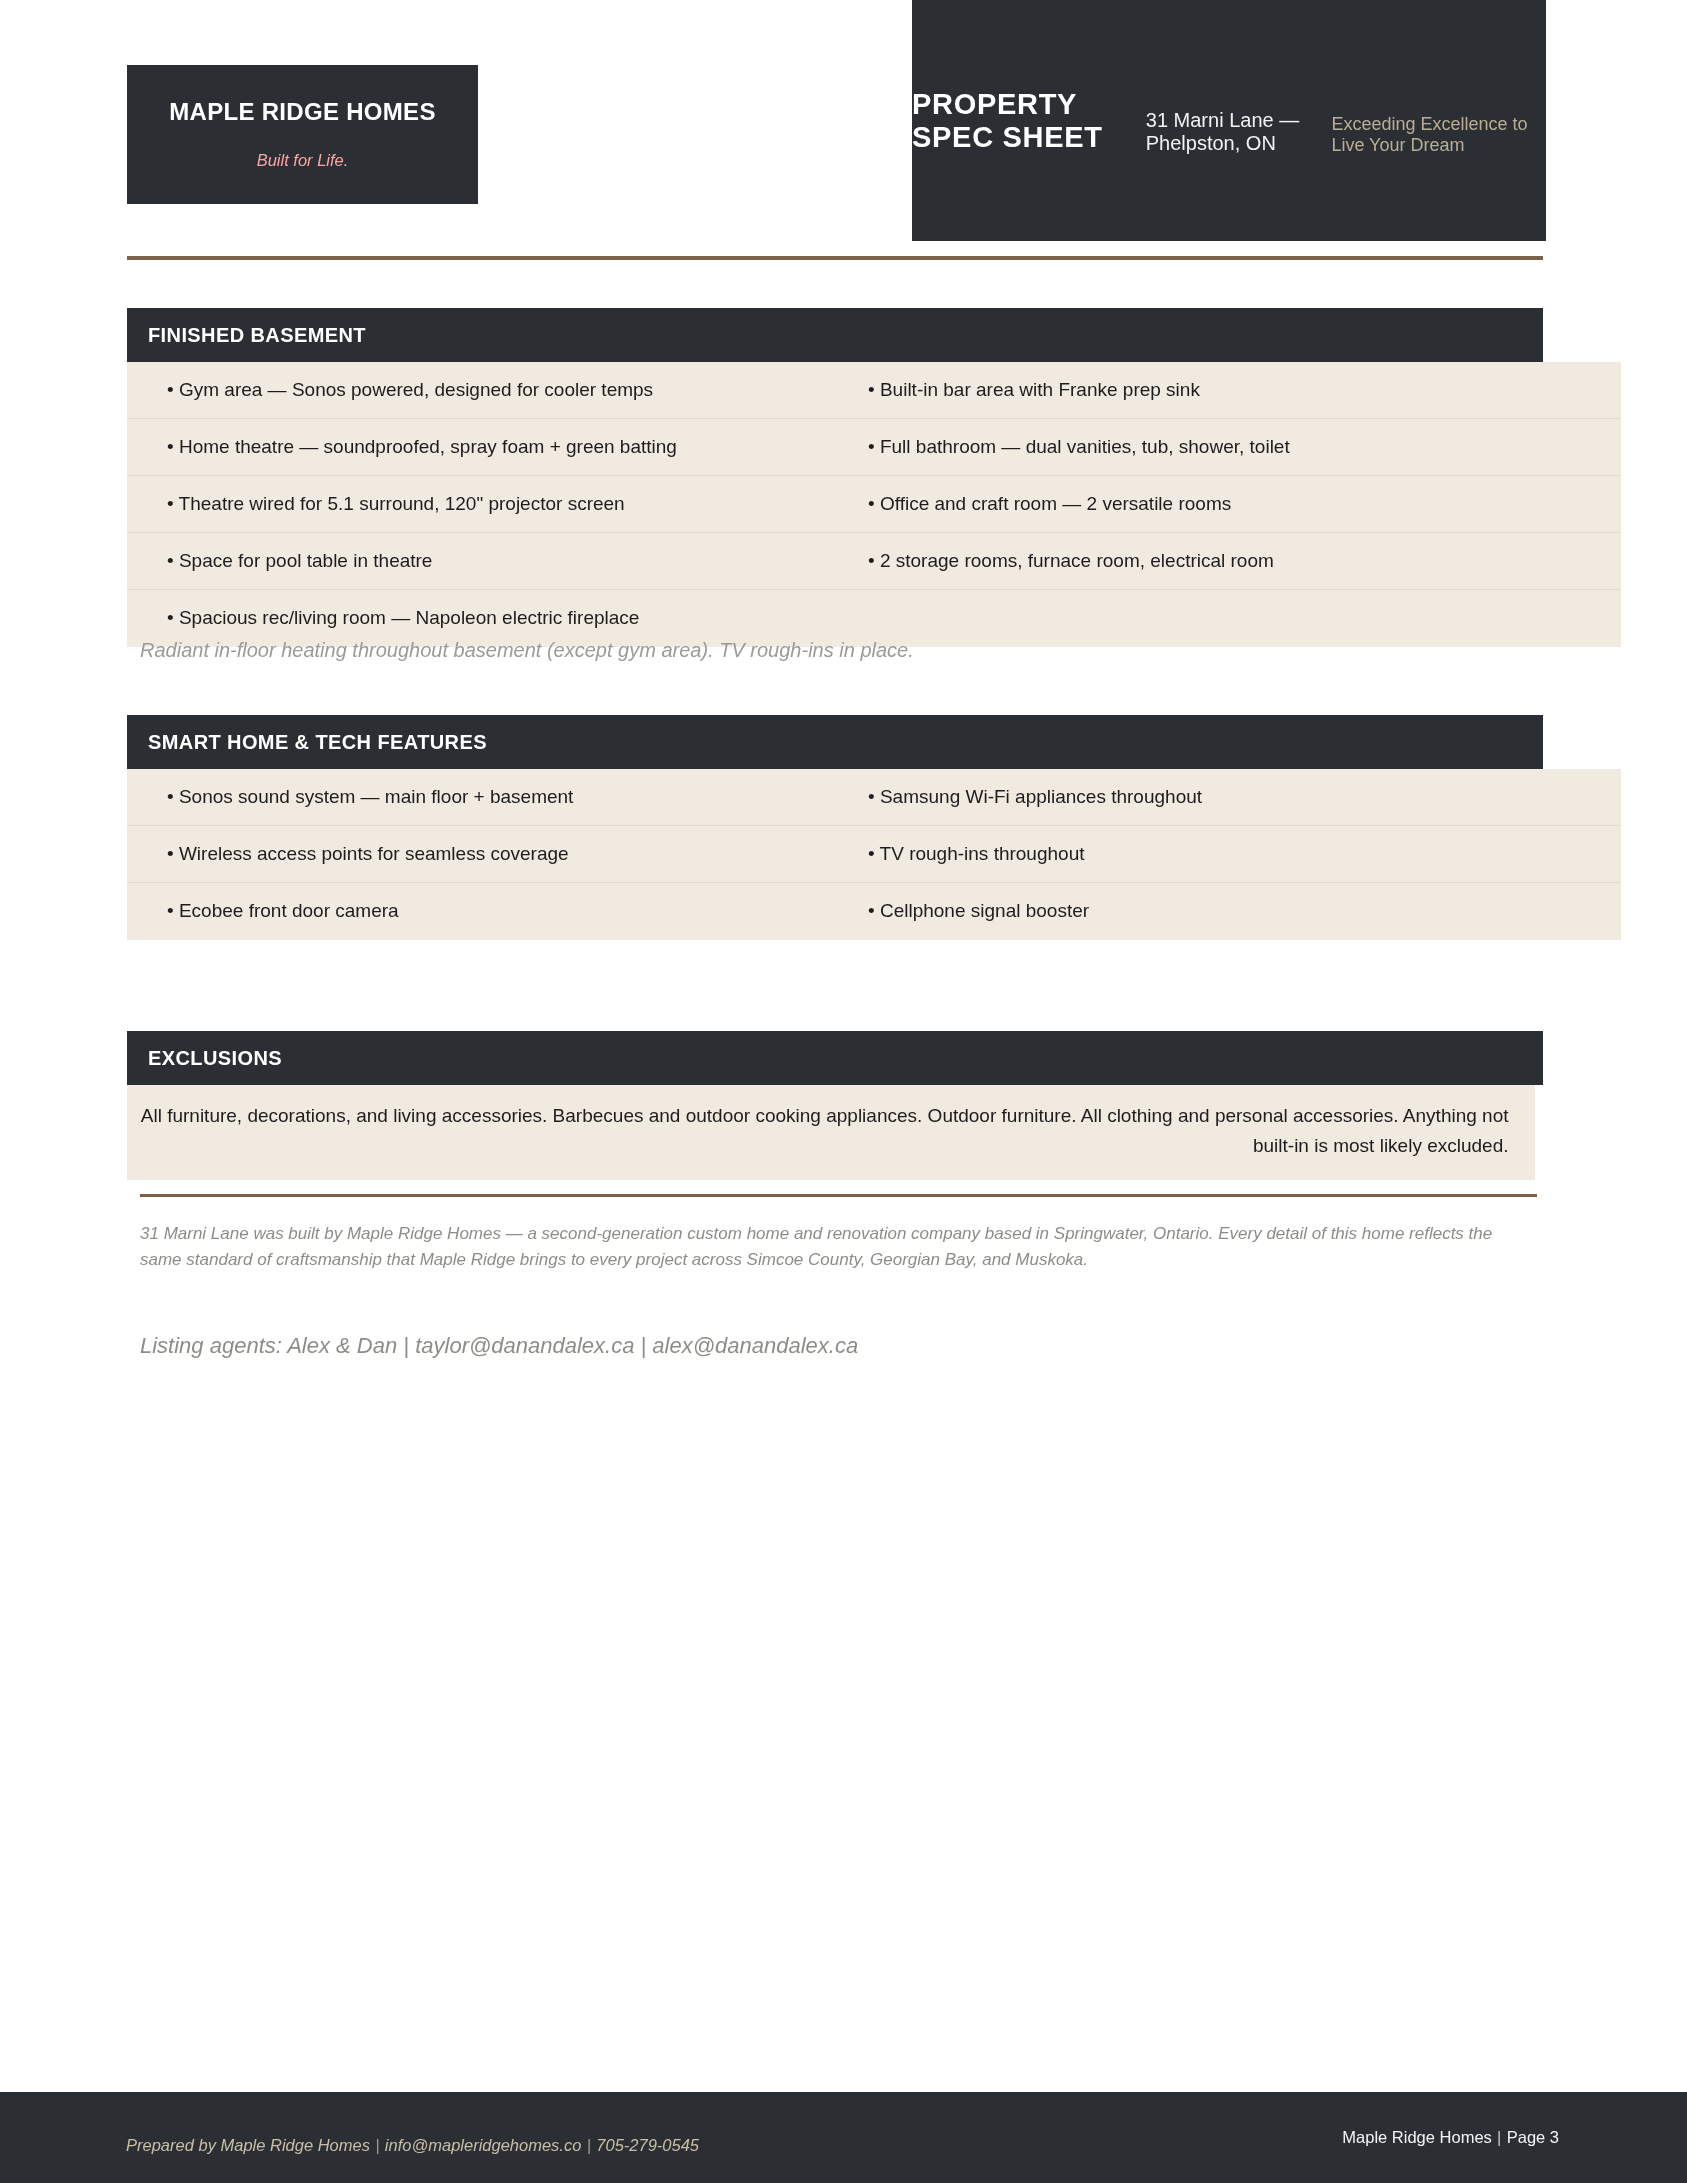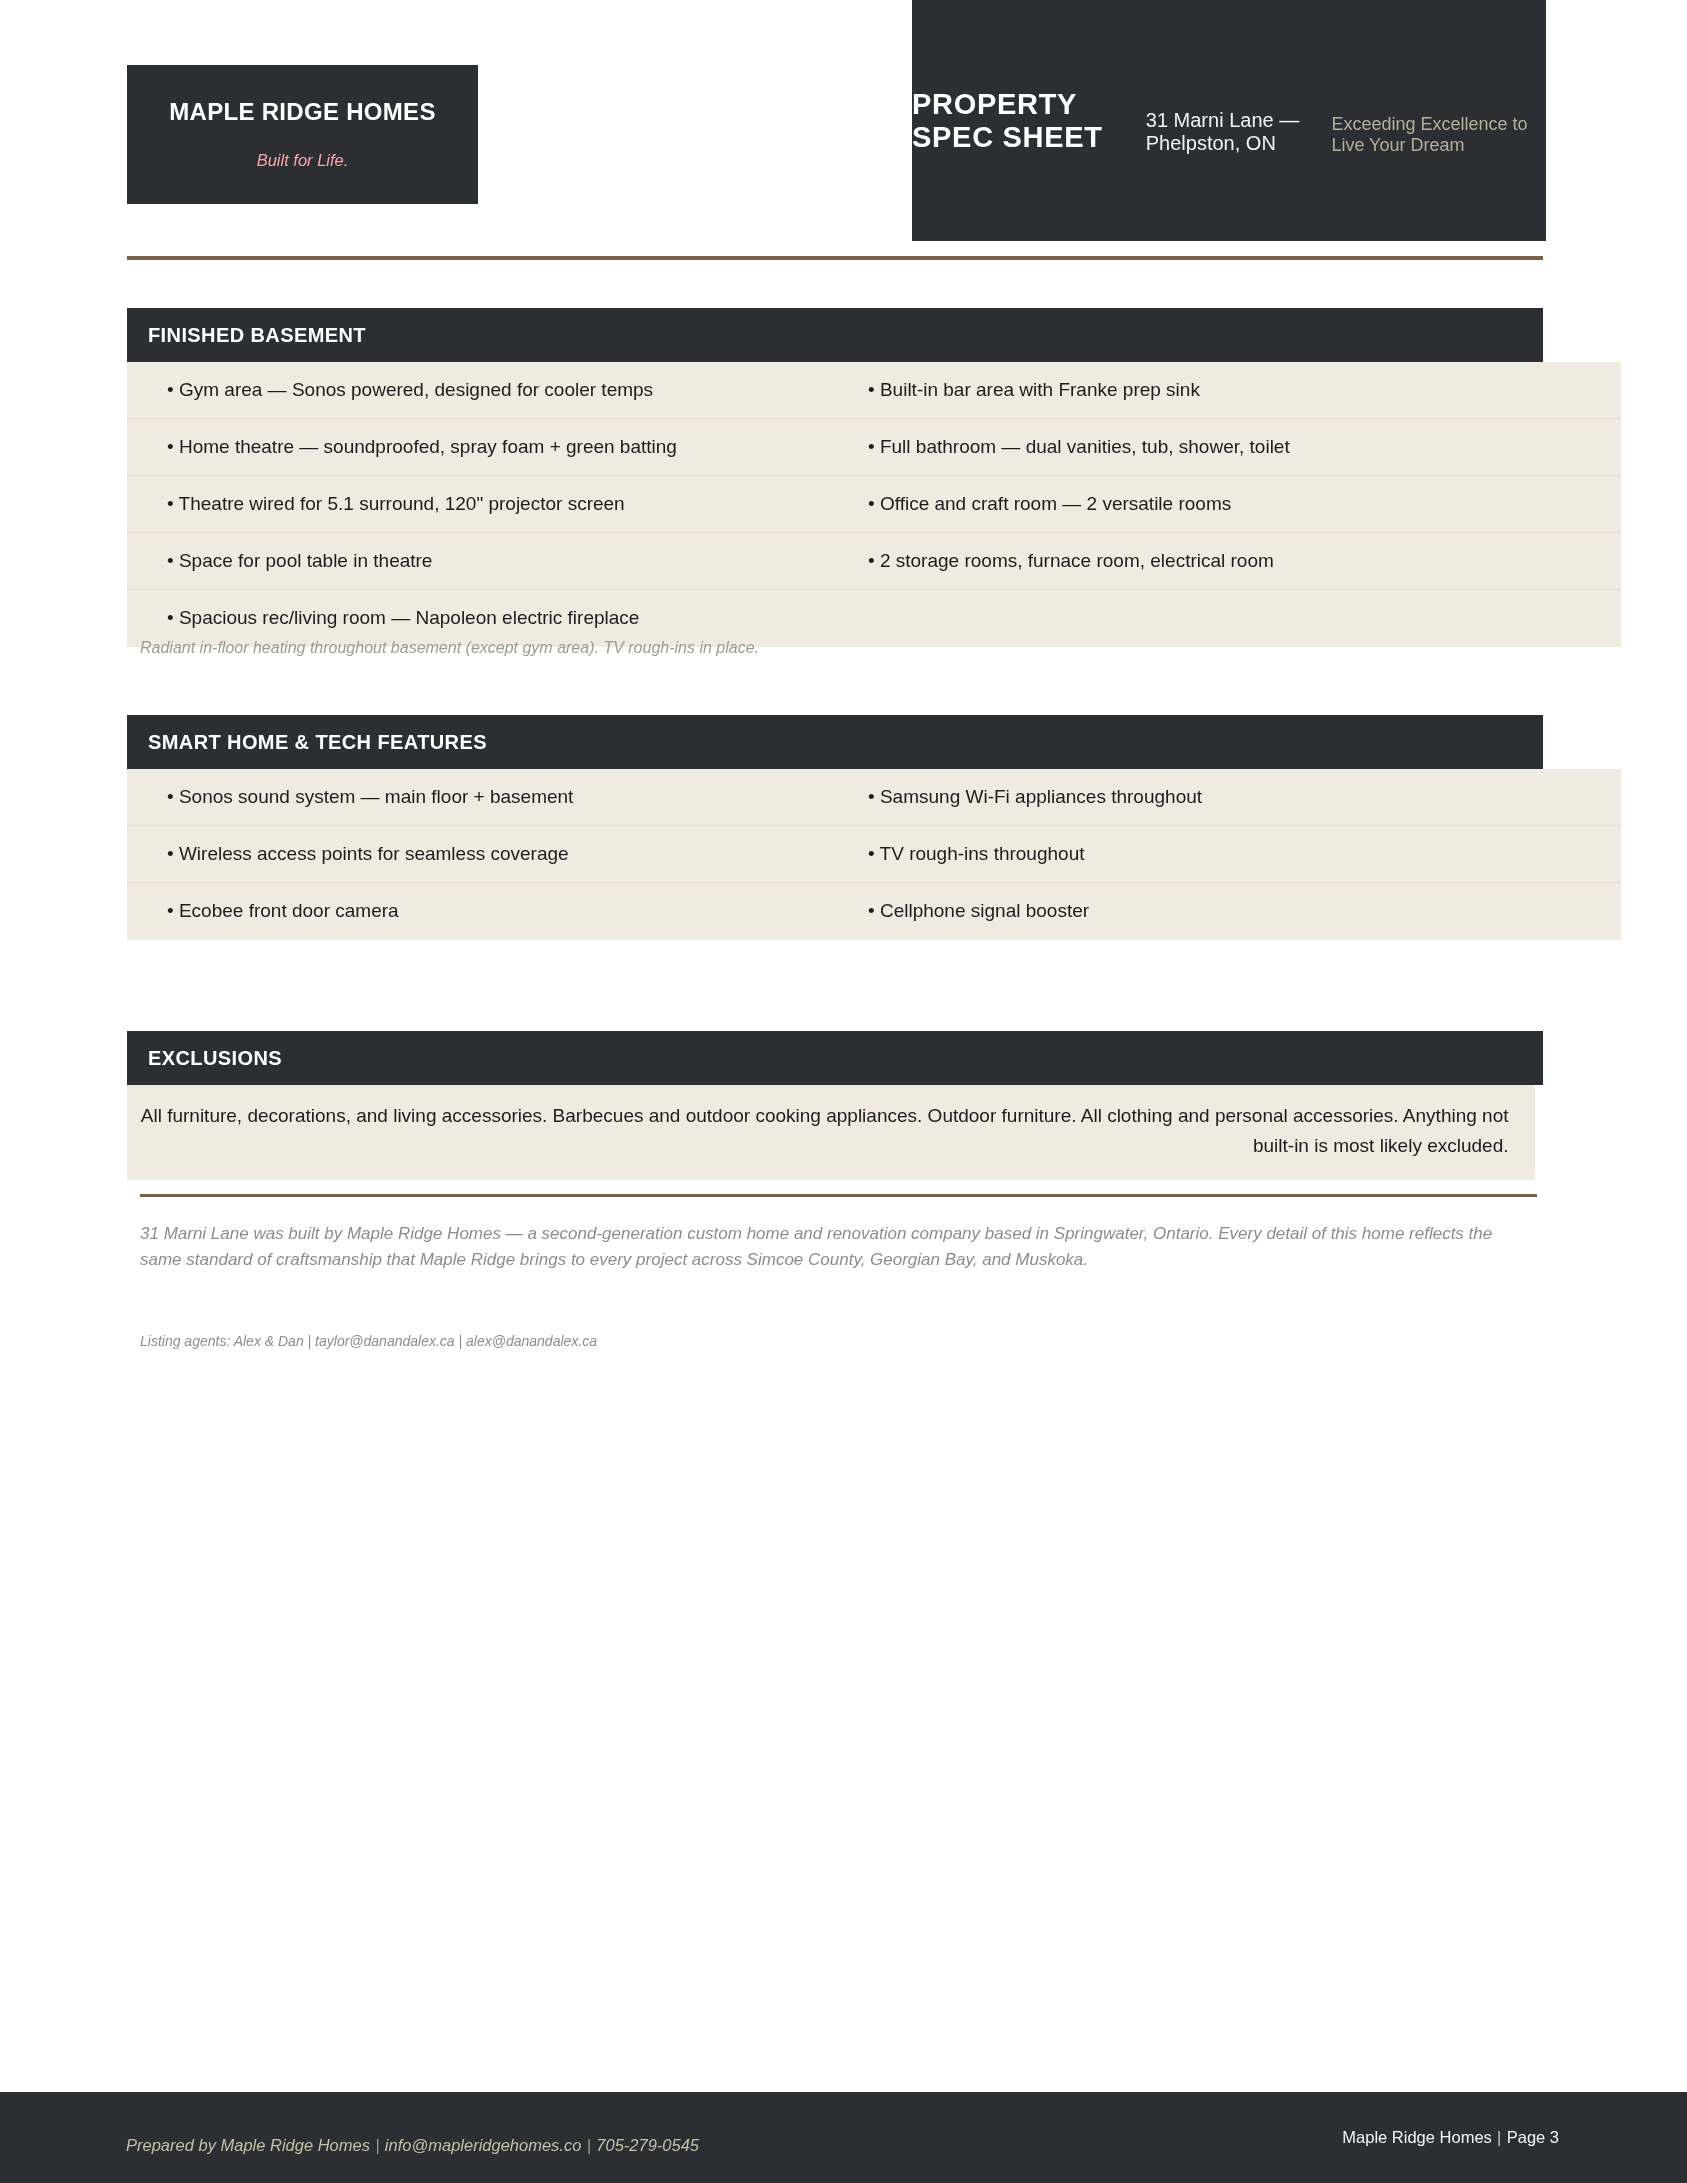--- a/index.html
+++ b/index.html
@@ -139,21 +139,21 @@
   .cell.right {
     width: 662px;
     padding-left: 0px;
   }
   .cell.empty { color: transparent; }
 
   .note {
     position: absolute;
     left: 140px;
     color: #9b9b96;
-    font-size: 16px;
+    font-size: 20px;
     font-style: italic;
   }
 
   
   .exclusion-body {
     background: #f0eae0;
     width: 1408px;
     box-sizing: border-box;
     padding: 16px 26.5px 18.5px 12px;
     color: #1d1d1d;
@@ -179,21 +179,21 @@
     font-size: 17px;
     font-style: italic;
     line-height: 1.52;
   }
   .agents-text {
     position: absolute;
     left: 140px;
     top: 1333px;
     width: 1383px;
     color: #8d8d88;
-    font-size: 14px;
+    font-size: 22px;
     font-style: italic;
   }
 
   
   .footer-bar {
     position: absolute;
     left: 0;
     bottom: 0;
     width: 1687px;
     height: 91px;

